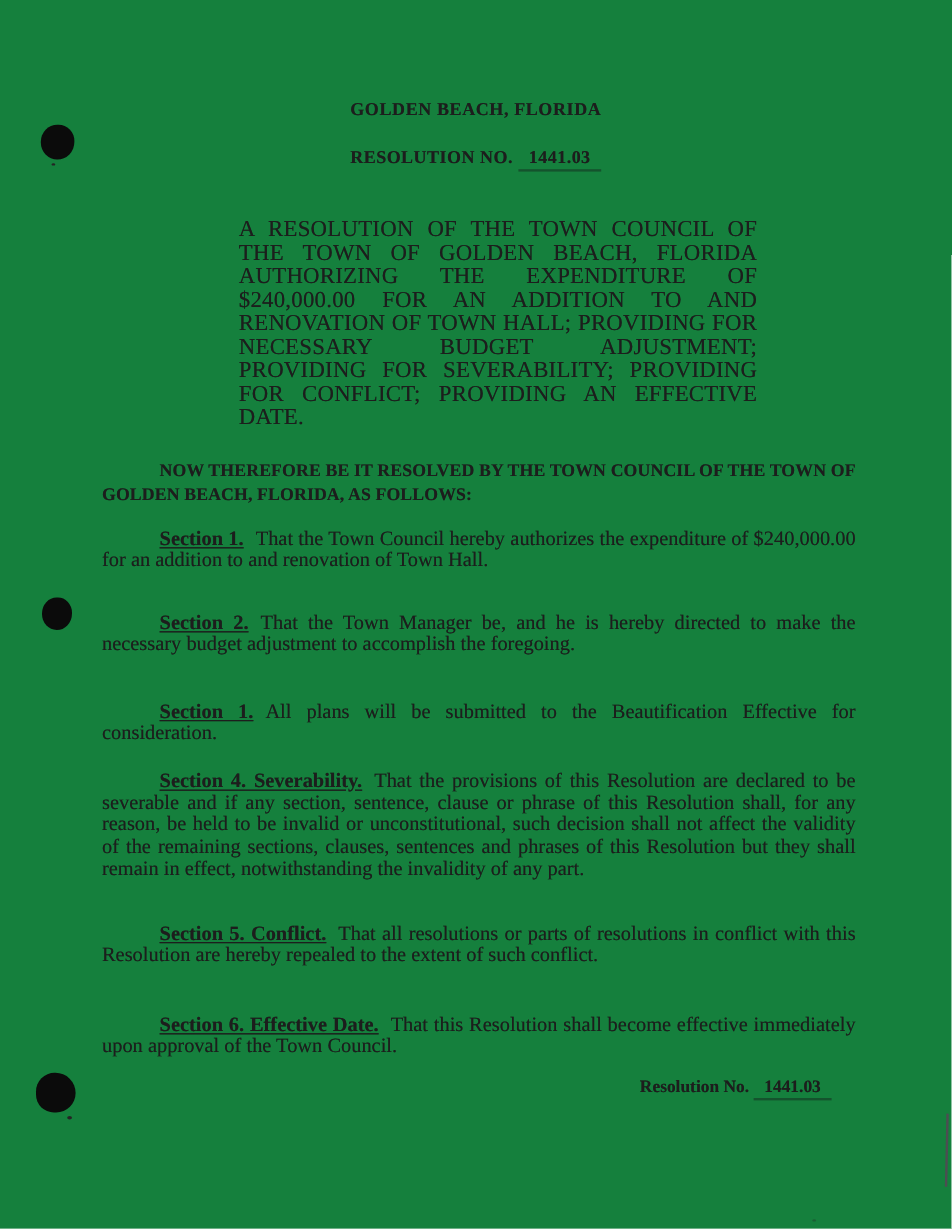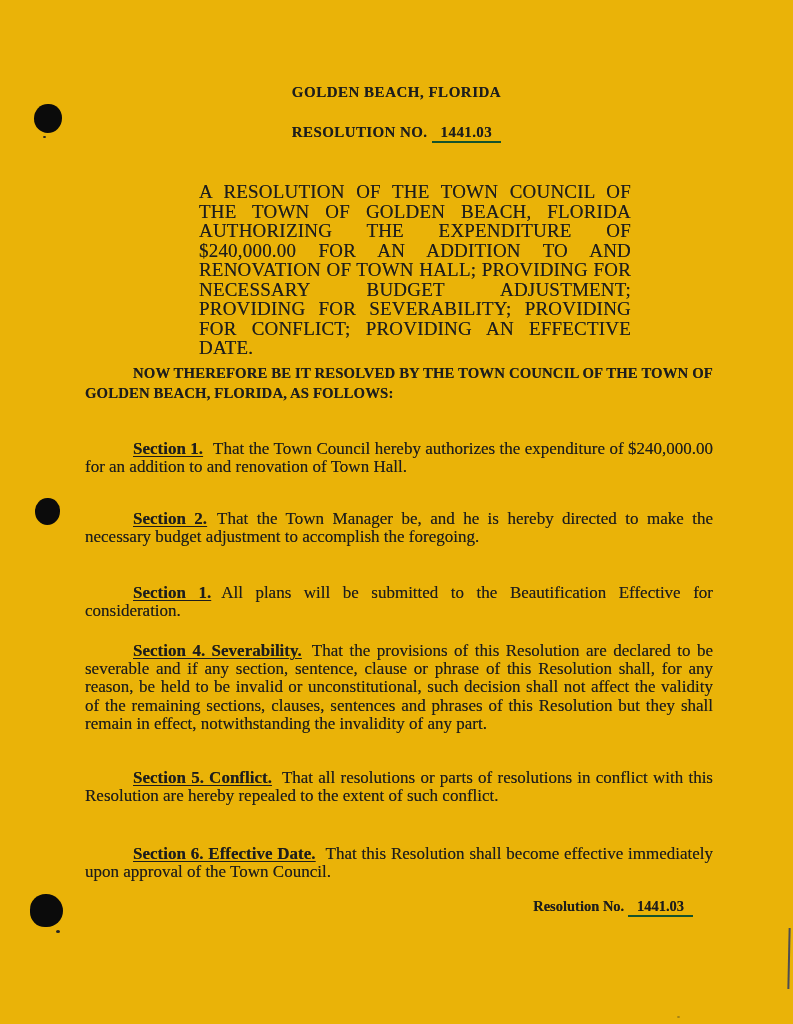--- a/index.html
+++ b/index.html
@@ -1,19 +1,19 @@
 <!DOCTYPE html>
 <html><head>
 <meta charset="utf-8">
 <style>
   html,body{margin:0;padding:0;background:#ffffff;}
   .page{
     position:relative;
     width:793px;height:1024px;
-    background:#eab308;
+    background:#15803d;
     font-family:"Liberation Serif", serif;
     color:#1d1d1d;
     overflow:hidden;
     text-shadow:0 0 .45px rgba(20,20,20,.55);
   }
   .abs{position:absolute;}
   .title{
     top:84px;left:0;width:100%;
     text-align:center;font-weight:bold;font-size:15px;letter-spacing:.5px;
   }
@@ -24,21 +24,21 @@
   .u{
     border-bottom:2px solid #14532d;
     padding:0 9px 1px 9px;
   }
   .preamble{
     top:182px;left:199px;width:432px;
     font-size:19px;line-height:19.5px;
     text-align:justify;letter-spacing:.2px;
   }
   .resolved{
-    top:364px;left:85px;width:628px;
+    top:384px;left:85px;width:628px;
     font-weight:bold;font-size:14.8px;line-height:19.5px;
     text-align:justify;text-indent:48px;letter-spacing:.1px;
   }
   .section{
     left:85px;width:628px;
     font-size:17px;line-height:18.2px;
     text-align:justify;text-indent:48px;
   }
   .lbl{
     font-weight:bold;

